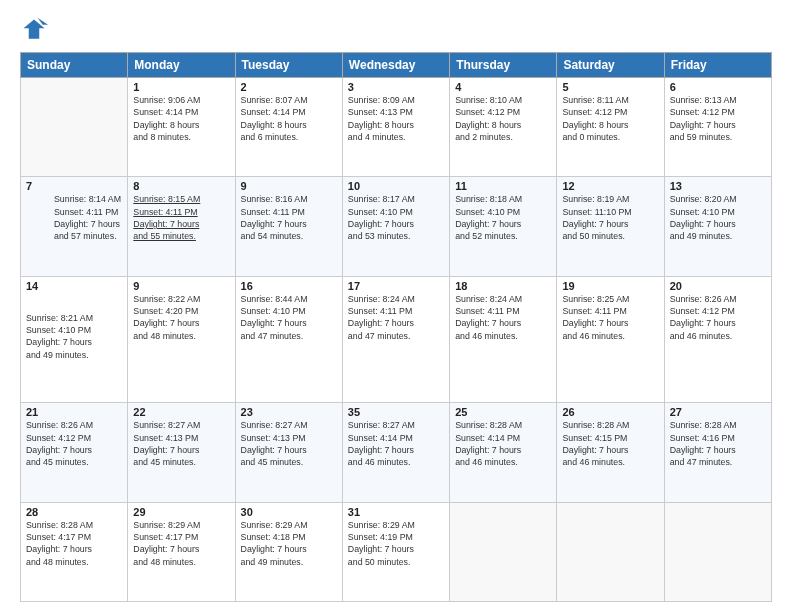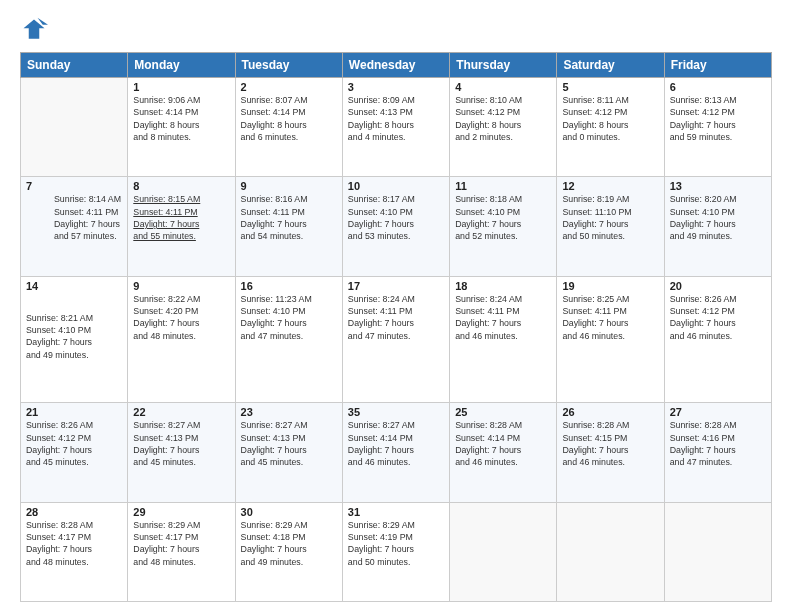--- a/index.html
+++ b/index.html
@@ -234,21 +234,21 @@
           </td>
           <td>
             <div class="day-num">9</div>
             <div class="day-info" style="white-space: pre-line;">Sunrise: 8:22 AM
 Sunset: 4:20 PM
 Daylight: 7 hours
 and 48 minutes.</div>
           </td>
           <td>
             <div class="day-num">16</div>
-            <div class="day-info" style="white-space: pre-line;">Sunrise: 11:23 AM
+            <div class="day-info" style="white-space: pre-line;">Sunrise: 8:44 AM
 Sunset: 4:10 PM
 Daylight: 7 hours
 and 47 minutes.</div>
           </td>
           <td>
             <div class="day-num">17</div>
             <div class="day-info" style="white-space: pre-line;">Sunrise: 8:24 AM
 Sunset: 4:11 PM
 Daylight: 7 hours
 and 47 minutes.</div>

